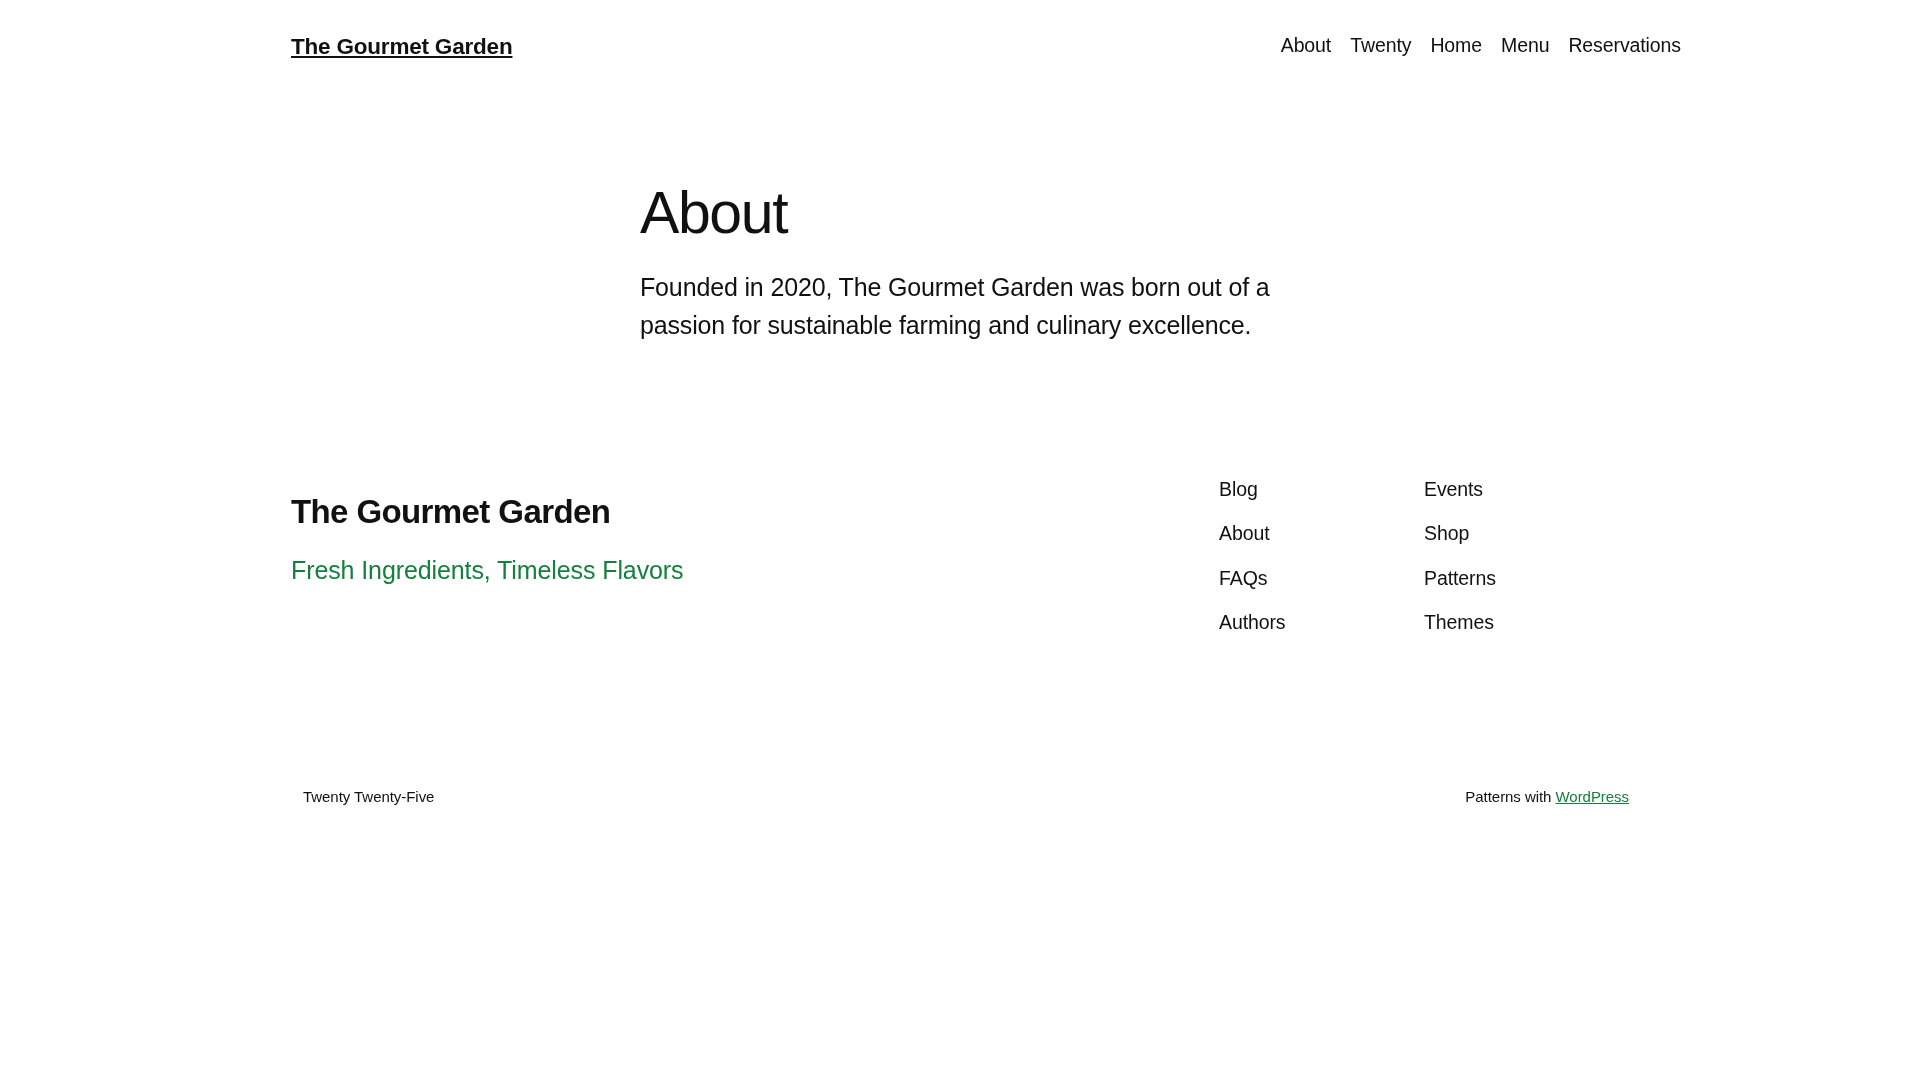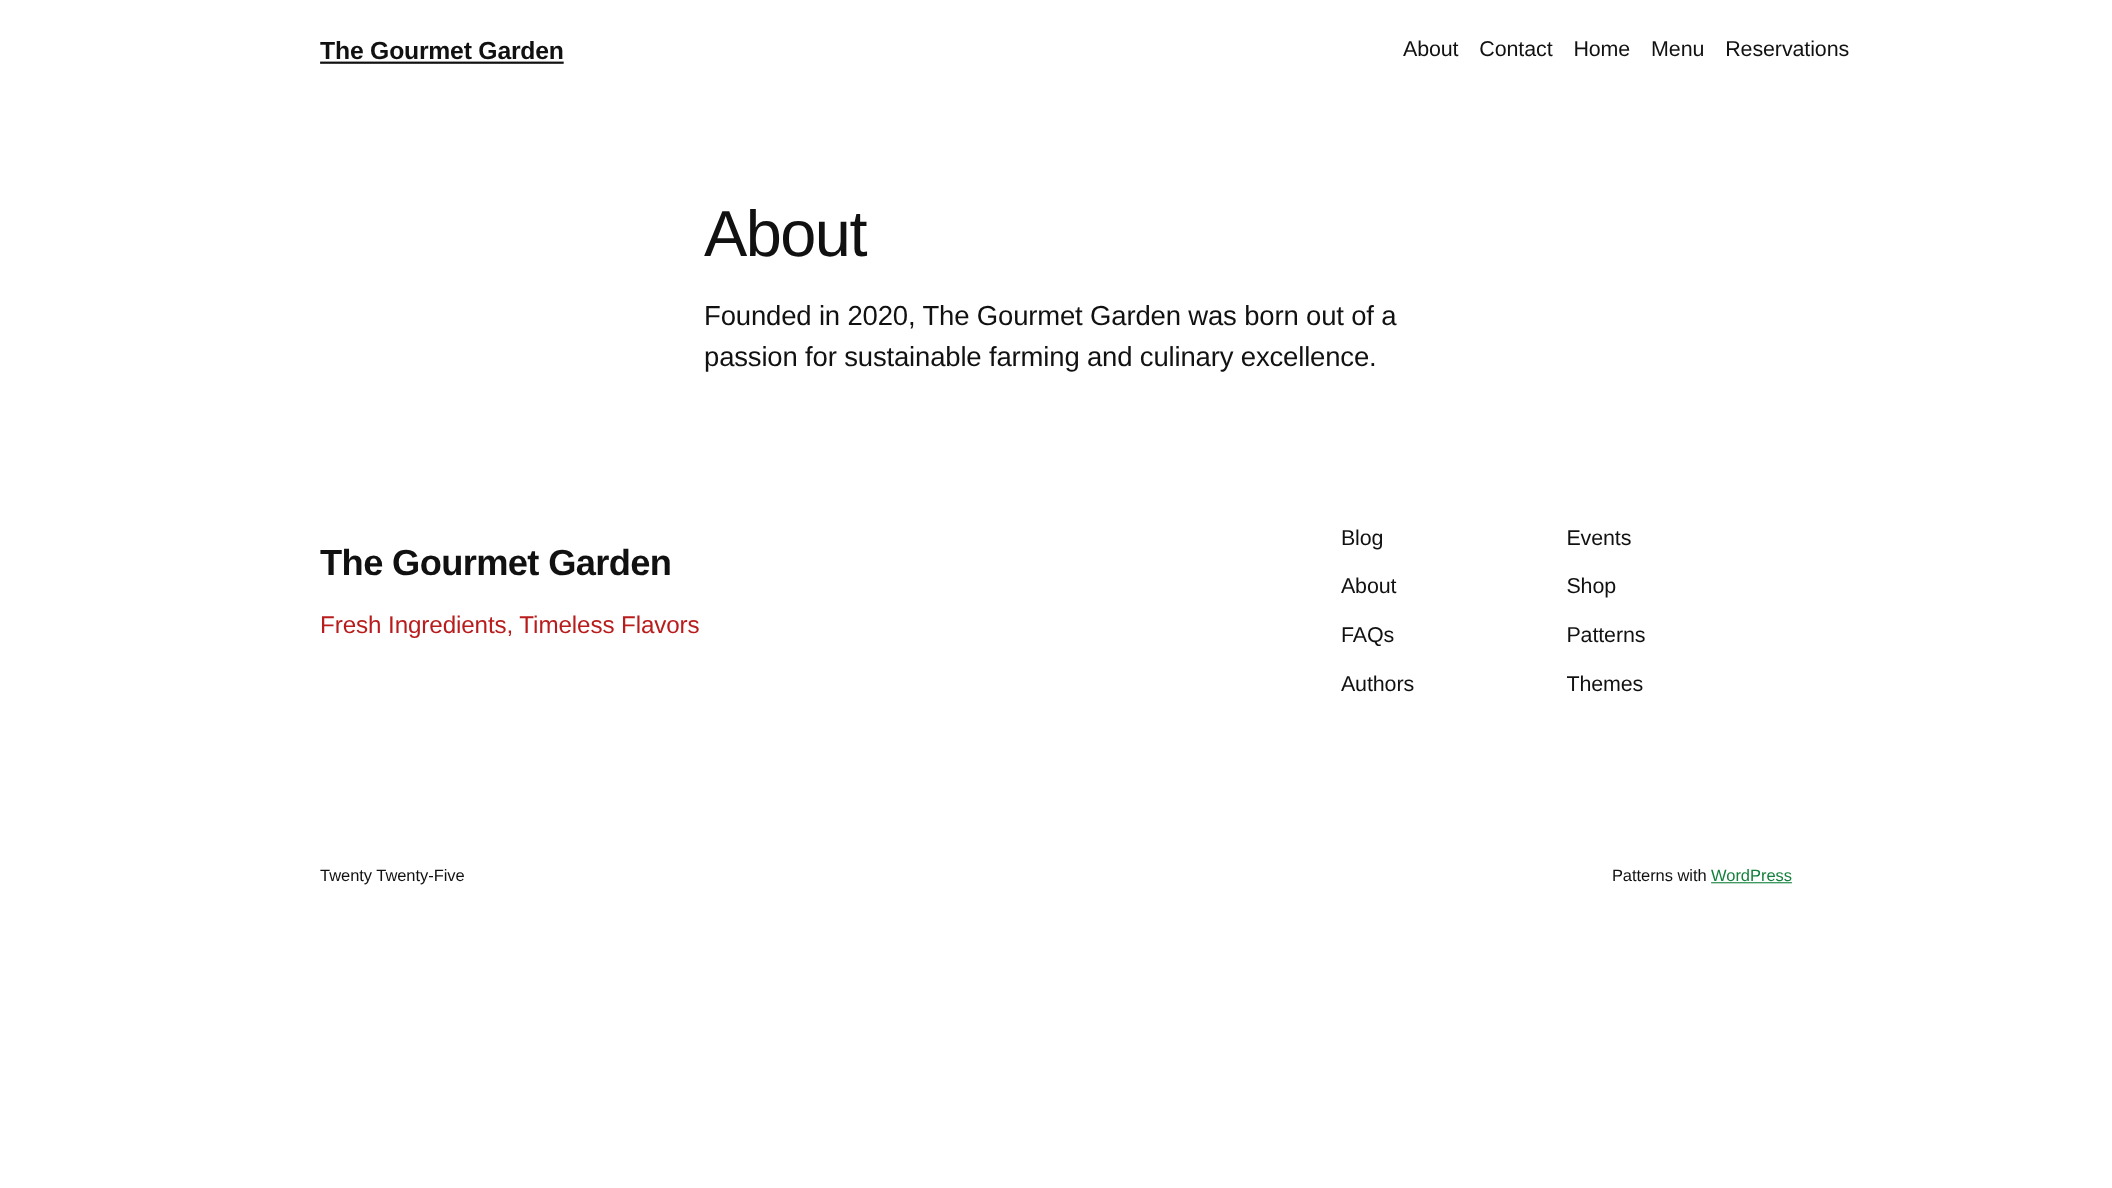--- a/index.html
+++ b/index.html
@@ -105,22 +105,22 @@
   .footer-title {
     font-size: 33px;
     font-weight: 700;
     letter-spacing: -0.6px;
     color: #111111;
     line-height: 1.2;
     margin: 0 0 21px 0;
   }
 
   .footer-tagline {
-    font-size: 22px;
-    color: #b91c1c;
+    font-size: 25px;
+    color: #15803d;
     letter-spacing: -0.1px;
     line-height: 1.4;
     margin: 0;
   }
 
   .footer-columns {
     display: flex;
     gap: 0;
     padding-right: 219px;
   }
@@ -139,20 +139,21 @@
     line-height: 1.2;
     letter-spacing: -0.1px;
   }
 
   .footer-bottom {
     display: flex;
     align-items: center;
     justify-content: space-between;
     margin-top: 153px;
     padding-right: 219px;
+    margin-left: 12px;
   }
 
   .footer-credit-left {
     font-size: 15px;
     color: #111111;
     letter-spacing: -0.05px;
   }
 
   .footer-credit-right {
     font-size: 15px;
@@ -168,21 +169,21 @@
 </style>
 </head>
 <body>
 
 <div class="page">
 
   <header class="site-header">
     <a class="site-title" href="#">The Gourmet Garden</a>
     <nav class="main-nav">
       <a class="nav-link" href="#">About</a>
-      <a class="nav-link" href="#">Contact</a>
+      <a class="nav-link" href="#">Twenty</a>
       <a class="nav-link" href="#">Home</a>
       <a class="nav-link" href="#">Menu</a>
       <a class="nav-link" href="#">Reservations</a>
     </nav>
   </header>
 
   <main class="main-content">
     <h1 class="page-title">About</h1>
     <p class="page-intro">Founded in 2020, The Gourmet Garden was born out of a passion for sustainable farming and culinary excellence.</p>
   </main>

